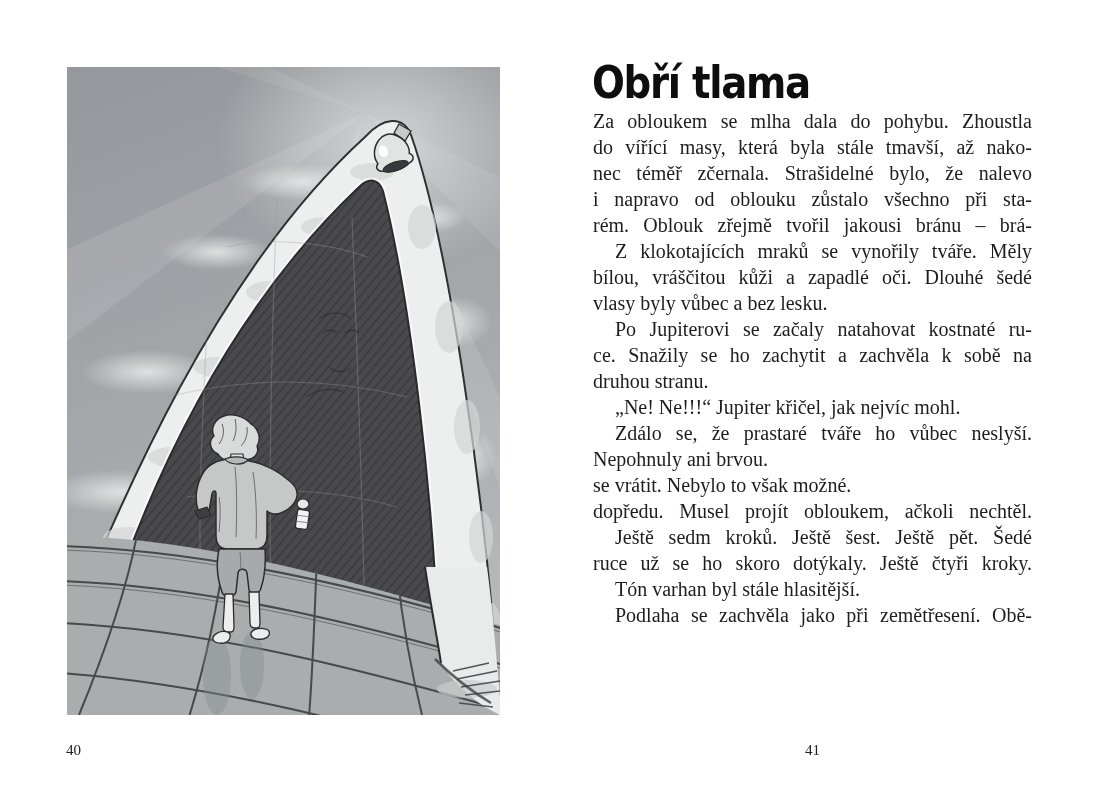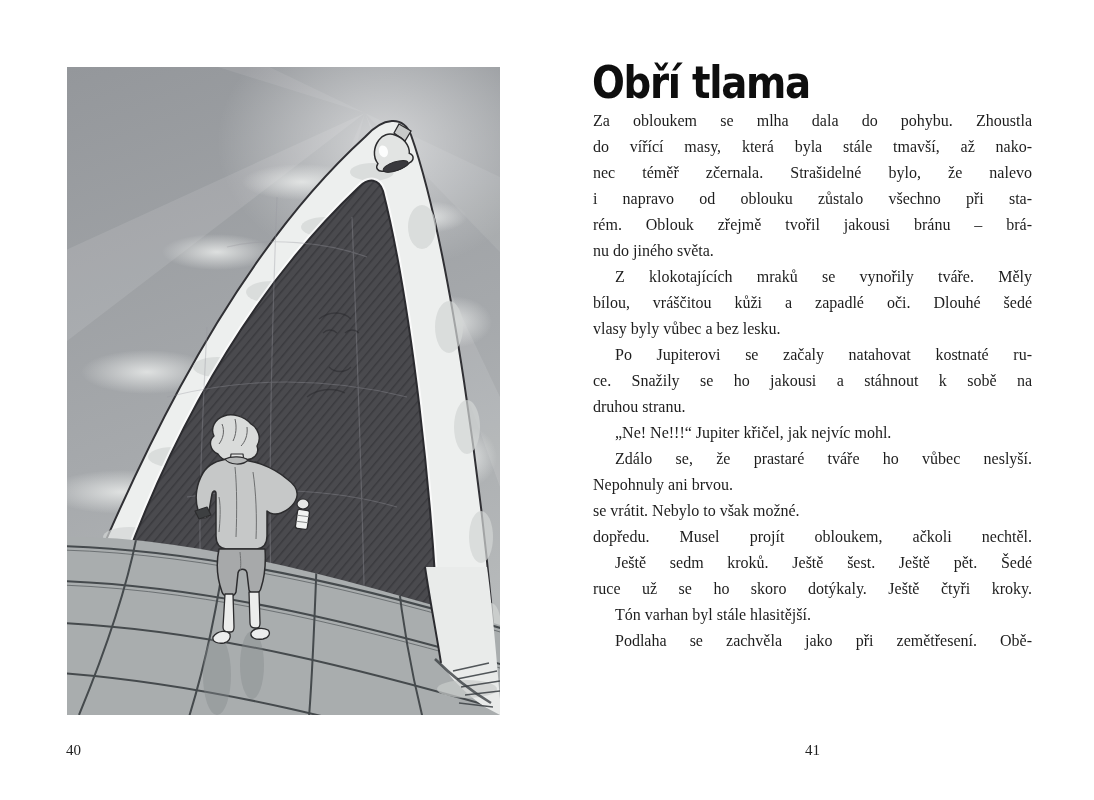--- a/index.html
+++ b/index.html
@@ -11,21 +11,21 @@
   .illustration{position:absolute;left:67px;top:67px;width:433px;height:648px;}
   .illustration svg{display:block;width:100%;height:100%;}
   .chapter-title{
     position:absolute;left:592px;top:56px;
     font-family:"DejaVu Sans", sans-serif;font-weight:800;font-size:45px;
     letter-spacing:-1.5px;color:#0e0e0e;
     transform:scaleX(.86);transform-origin:left top;white-space:nowrap;
   }
   .body-text{
     position:absolute;left:593px;top:108px;width:439px;
-    font-size:16px;line-height:26px;color:#1d1d1d;
+    font-size:20px;line-height:26px;color:#1d1d1d;
   }
   .line{height:26px;overflow:hidden;white-space:normal;}
   .line.j{text-align:justify;text-align-last:justify;}
   .line.ind{text-indent:22px;}
   .pageno{position:absolute;font-size:15px;color:#222222;}
   .pageno-left{left:66px;top:742px;}
   .pageno-right{left:593px;width:439px;top:742px;text-align:center;}
 </style>
 </head>
 <body>
@@ -199,26 +199,25 @@
 </div>
 
 <div class="chapter-title">Obří tlama</div>
 
 <div class="body-text">
     <div class="line j">Za obloukem se mlha dala do pohybu. Zhoustla</div>
     <div class="line j">do vířící masy, která byla stále tmavší, až nako-</div>
     <div class="line j">nec téměř zčernala. Strašidelné bylo, že nalevo</div>
     <div class="line j">i napravo od oblouku zůstalo všechno při sta-</div>
     <div class="line j">rém. Oblouk zřejmě tvořil jakousi bránu – brá-</div>
-    <div class="line">nu do jiného světa.</div>
     <div class="line j ind">Z klokotajících mraků se vynořily tváře. Měly</div>
     <div class="line j">bílou, vráščitou kůži a zapadlé oči. Dlouhé šedé</div>
     <div class="line">vlasy byly vůbec a bez lesku.</div>
     <div class="line j ind">Po Jupiterovi se začaly natahovat kostnaté ru-</div>
-    <div class="line j">ce. Snažily se ho jakousi a stáhnout k sobě na</div>
+    <div class="line j">ce. Snažily se ho zachytit a zachvěla k sobě na</div>
     <div class="line">druhou stranu.</div>
     <div class="line ind">„Ne! Ne!!!“ Jupiter křičel, jak nejvíc mohl.</div>
     <div class="line j ind">Zdálo se, že prastaré tváře ho vůbec neslyší.</div>
     <div class="line">Nepohnuly ani brvou.</div>
     <div class="line">se vrátit. Nebylo to však možné.</div>
     <div class="line j">dopředu. Musel projít obloukem, ačkoli nechtěl.</div>
     <div class="line j ind">Ještě sedm kroků. Ještě šest. Ještě pět. Šedé</div>
     <div class="line j">ruce už se ho skoro dotýkaly. Ještě čtyři kroky.</div>
     <div class="line ind">Tón varhan byl stále hlasitější.</div>
     <div class="line j ind">Podlaha se zachvěla jako při zemětřesení. Obě-</div>

